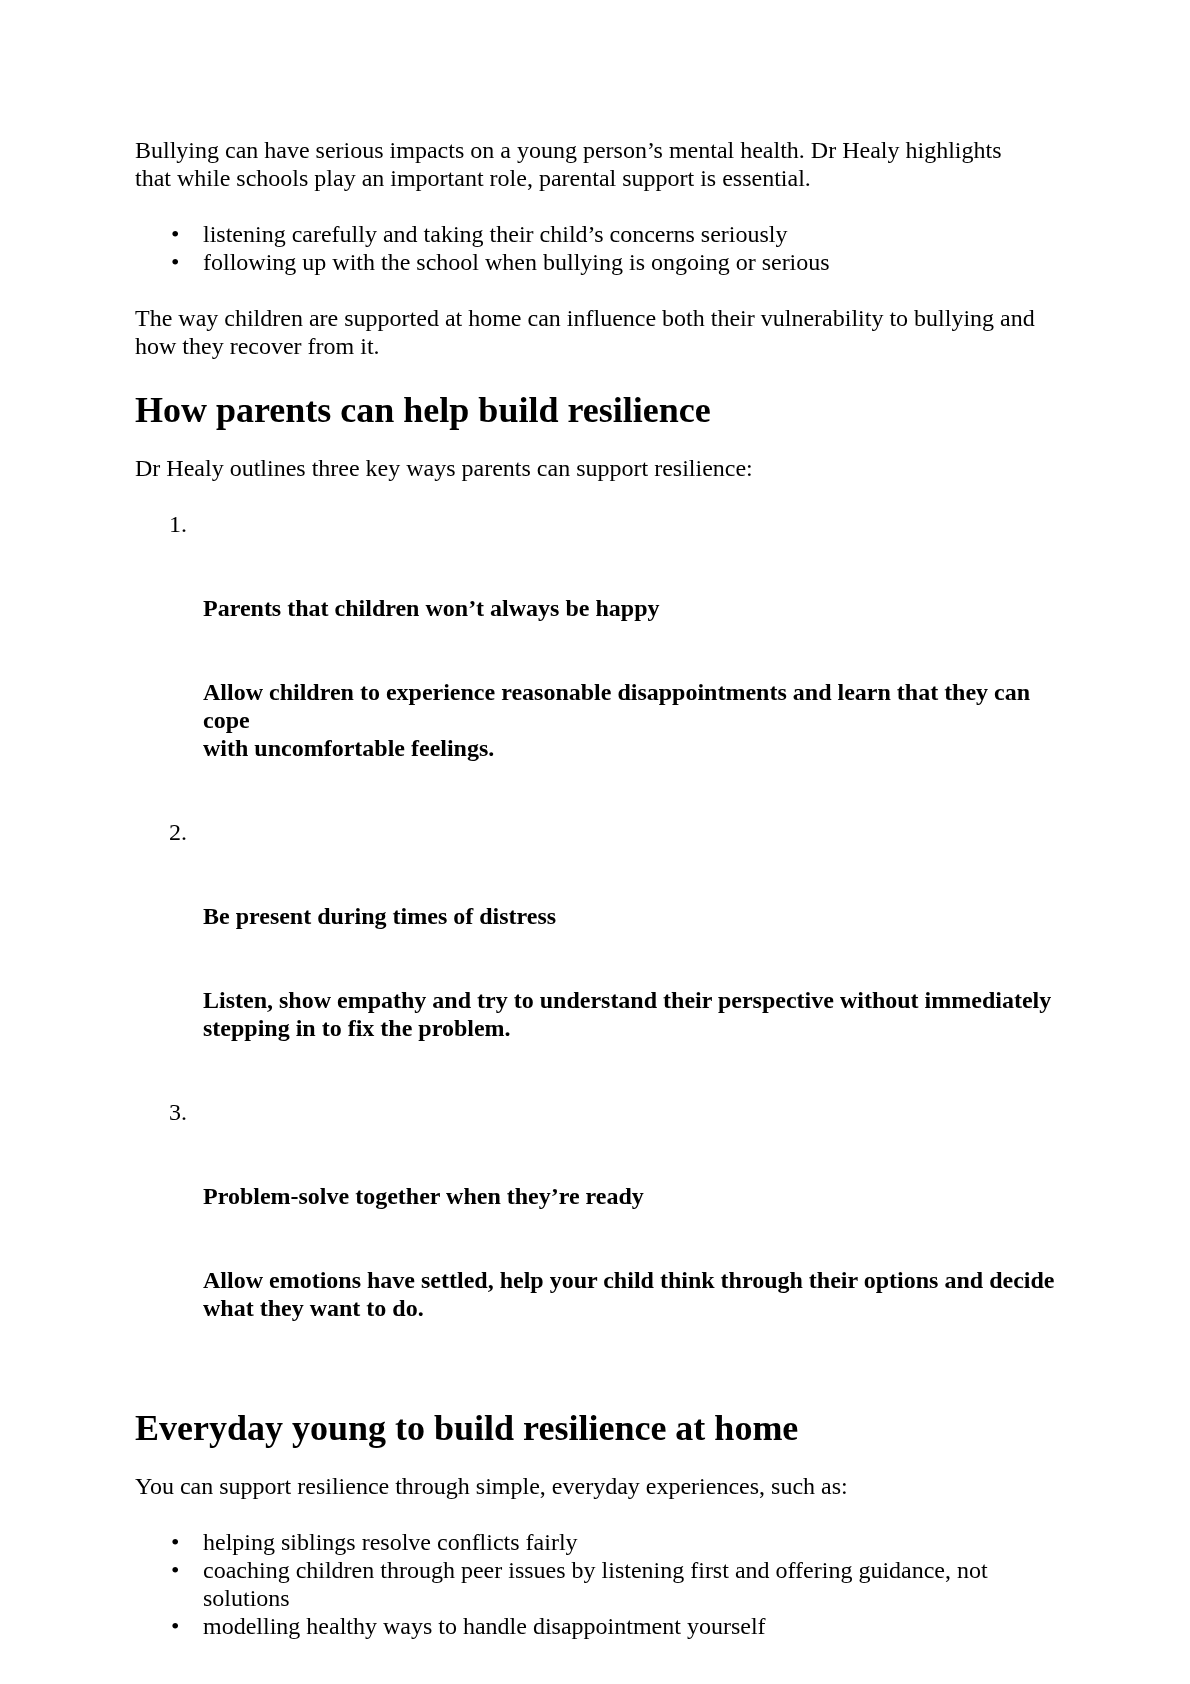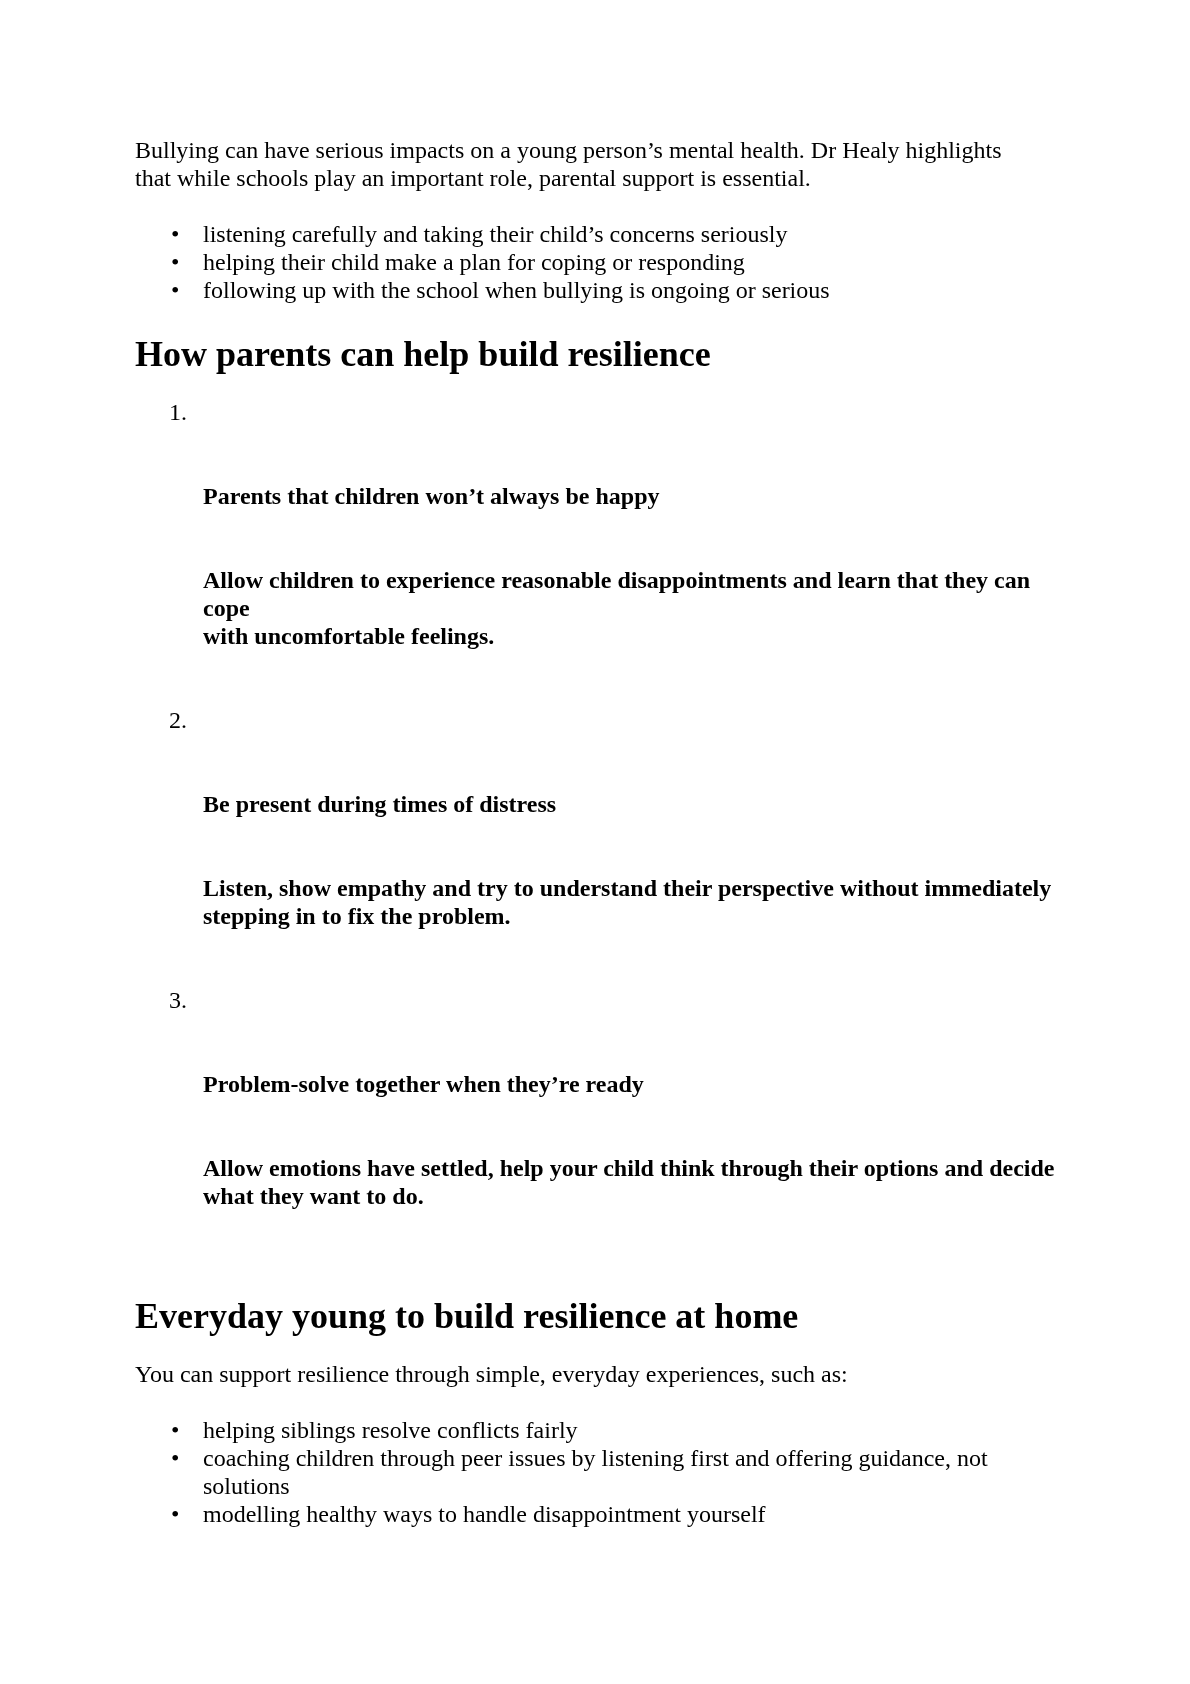--- a/index.html
+++ b/index.html
@@ -64,27 +64,29 @@
 
 <div class="page">
   <div class="content">
 
     <p class="doc-p">Bullying can have serious impacts on a young person’s mental health. Dr Healy highlights
 that while schools play an important role, parental support is essential.</p>
 
 
     <ul class="doc-ul">
       <li>listening carefully and taking their child’s concerns seriously</li>
-      <li>helping their child make a plan for coping or responding</li>
       <li>following up with the school when bullying is ongoing or serious</li>
     </ul>
 
+    <p class="doc-p">The way children are supported at home can influence both their vulnerability to bullying and
+how they recover from it.</p>
 
     <h2 class="doc-h2">How parents can help build resilience</h2>
 
+    <p class="doc-p">Dr Healy outlines three key ways parents can support resilience:</p>
 
     <ol class="doc-ol">
       <li>
         <span class="num">1.</span>
         <span class="li-title">Parents that children won’t always be happy</span>
         <span class="li-body">Allow children to experience reasonable disappointments and learn that they can cope
 with uncomfortable feelings.</span>
       </li>
       <li>
         <span class="num">2.</span>

